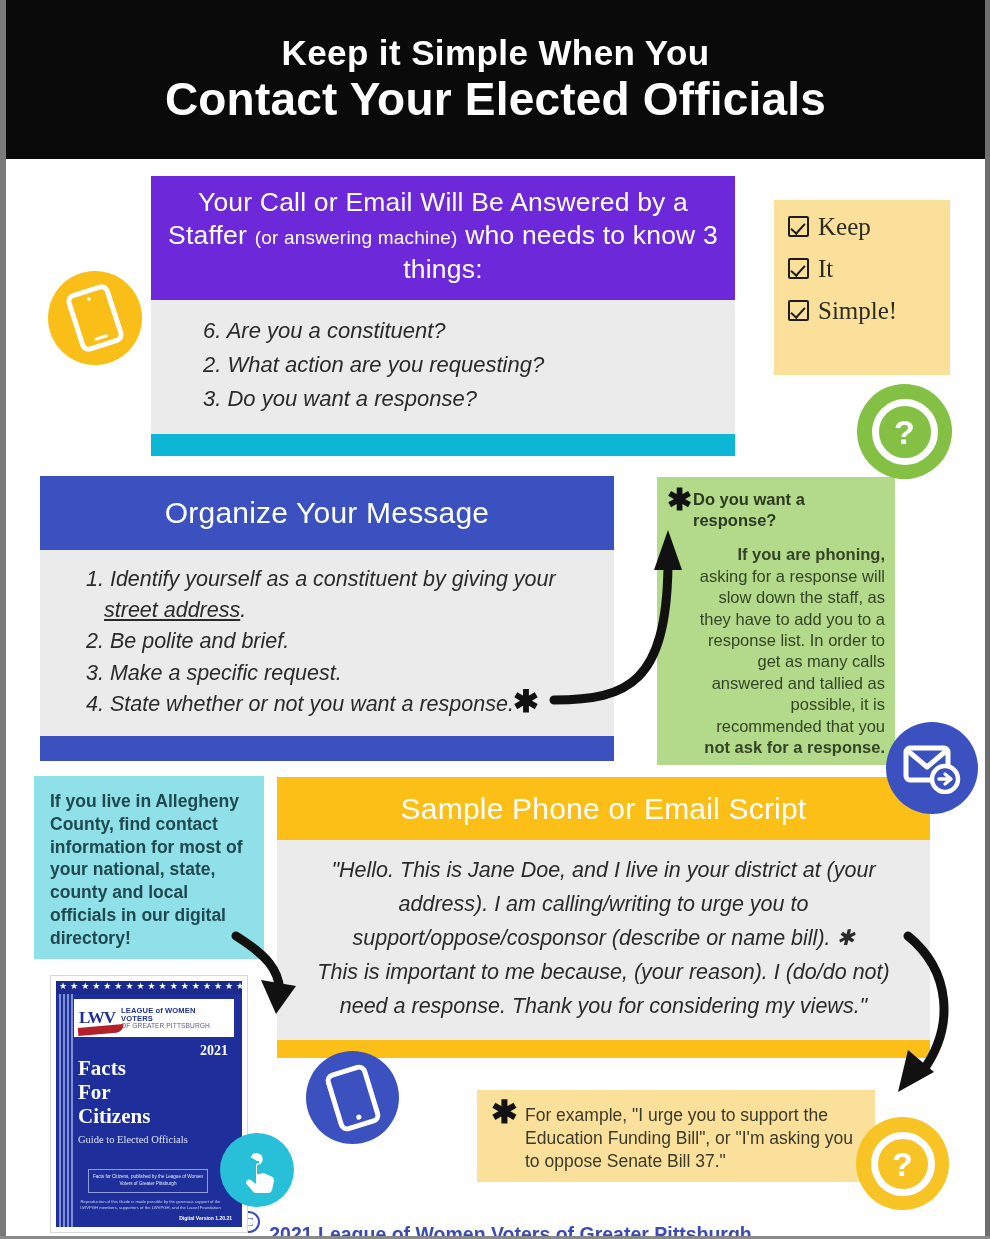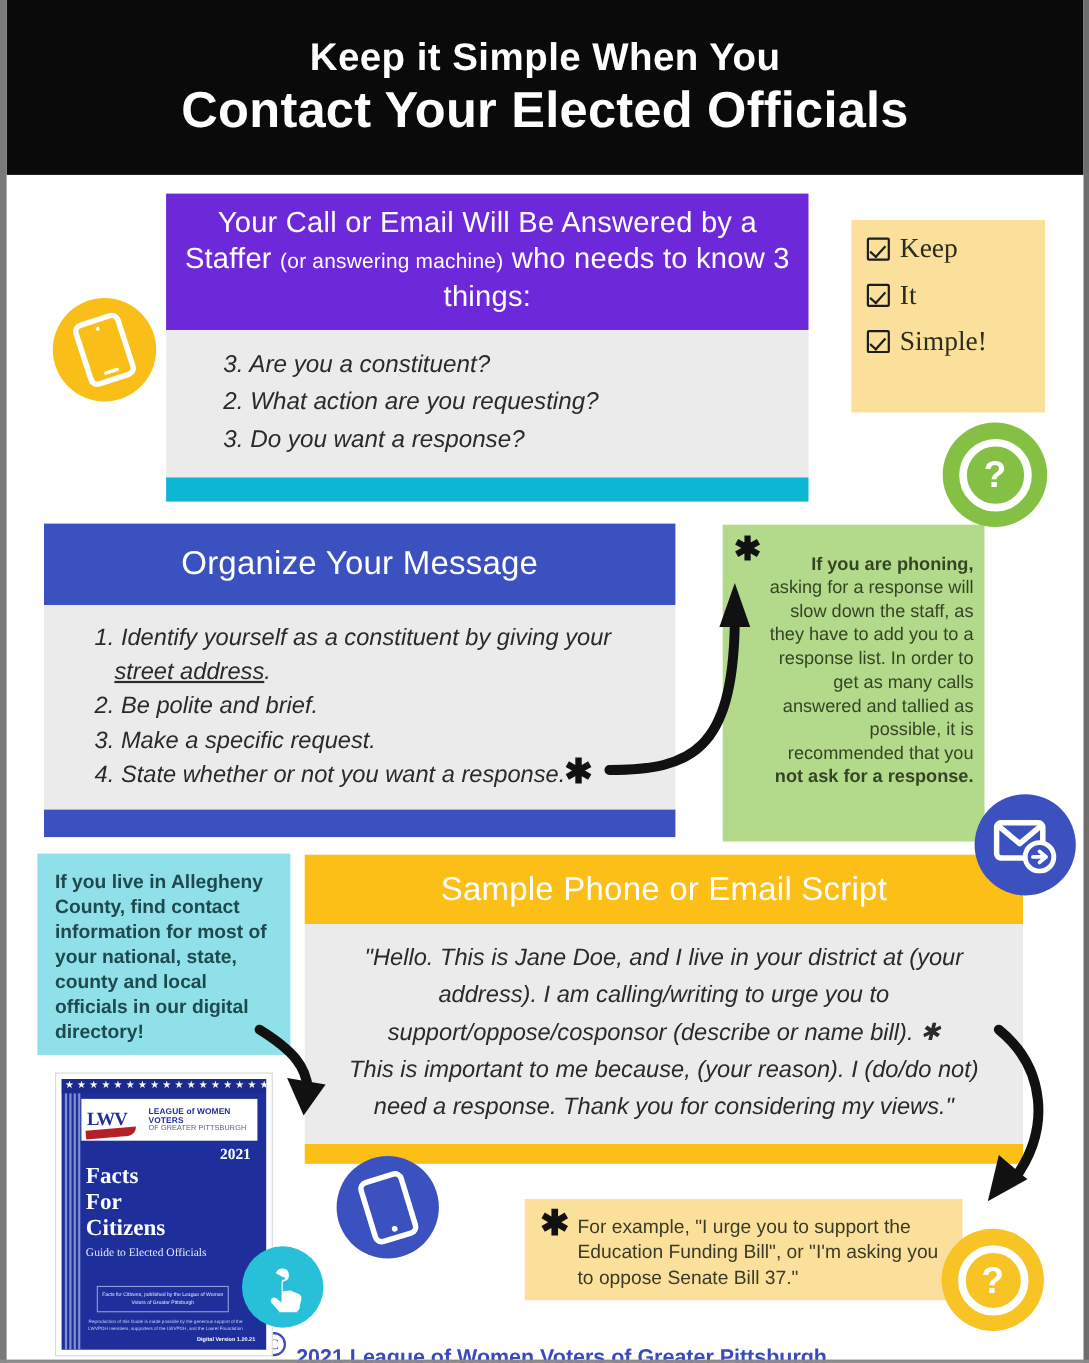--- a/index.html
+++ b/index.html
@@ -144,21 +144,21 @@
   }
   .bk-inner{ width:100%; height:100%; background:#1e2f9b; position:relative; overflow:hidden; }
   .bk-stars{
     position:absolute; left:0; top:0; width:100%; height:13px; background:#1b2a8c;
     color:#ffffff; font-size:9px; letter-spacing:3px; white-space:nowrap; overflow:hidden; padding-left:3px;
   }
   .bk-stripes{ position:absolute; left:3px; top:13px; width:14px; bottom:0; }
   .bk-stripes i{ position:absolute; top:0; bottom:0; width:1.5px; background:#7e8fd4; }
   .bk-logo{
     position:absolute; left:18px; top:18px; right:8px; height:38px; background:#ffffff;
-    display:flex; align-items:center; gap:20px; padding:2px 5px;
+    display:flex; align-items:center; gap:6px; padding:2px 5px;
   }
   .bk-lwv{ font-family:"Liberation Serif", serif; font-weight:bold; font-size:17px; color:#1e2f9b; letter-spacing:-1px; }
   .bk-lwv-sub{ line-height:1.05; }
   .bk-lwv-sub .l1{ font-size:7.6px; font-weight:bold; color:#1e2f9b; letter-spacing:.1px; }
   .bk-lwv-sub .l2{ font-size:6.6px; color:#5a5a8a; letter-spacing:.1px; }
   .bk-swoosh{ position:absolute; left:22px; top:45px; width:46px; height:8px; background:#b4202a; border-radius:0 0 40px 0; transform:rotate(-5deg);}
   .bk-year{ position:absolute; right:14px; top:62px; color:#ffffff; font-family:"Liberation Serif", serif; font-weight:bold; font-size:14px;}
   .bk-title{
     position:absolute; left:22px; top:76px; color:#ffffff;
     font-family:"Liberation Serif", serif; font-weight:bold; font-size:21px; line-height:1.14;
@@ -207,21 +207,21 @@
   </div>
 
   <div class="card" id="box-three-things">
     <div class="band">
       <div class="tt-head">
         <span>Your Call or Email Will Be Answered by a Staffer </span><span class="small">(or answering machine)</span><span> who needs to know 3 things:</span>
       </div>
     </div>
     <div class="body">
       <ul class="numlist">
-        <li>3. Are you a constituent?</li>
+        <li>6. Are you a constituent?</li>
         <li>2. What action are you requesting?</li>
         <li>3. Do you want a response?</li>
       </ul>
     </div>
     <div class="foot"></div>
   </div>
 
   <div id="box-keepsimple">
     <div class="ks-row">
       <span class="ks-box"></span>
@@ -252,20 +252,21 @@
 
   <span class="star-mark" id="star-organize">✱</span>
 
   <svg class="arrow" style="left:534px; top:512px;" width="160" height="200" viewBox="0 0 160 200">
     <path d="M20 188 C 95 188, 132 170, 134 55" stroke="#111" stroke-width="9" fill="none" stroke-linecap="round"></path>
     <polygon points="134,18 120,58 148,58" fill="#111"></polygon>
   </svg>
 
   <div id="box-response">
     <span class="resp-star">✱</span>
+    <div class="resp-title">Do you want a response?</div>
     <div class="resp-body">
       <b>If you are phoning,</b><span> asking for a response will slow down the staff, as they have to add you to a response list.  In order to get as many calls answered and tallied as possible, it is recommended that you </span><b>not ask for a response.</b>
     </div>
   </div>
 
   <div id="box-allegheny">
     <div class="alleg-text">If you live in Allegheny County, find contact information for most of your national, state, county and local officials in our digital directory!</div>
   </div>
 
   <svg class="arrow" style="left:228px; top:928px;" width="80" height="90" viewBox="0 0 80 90">

